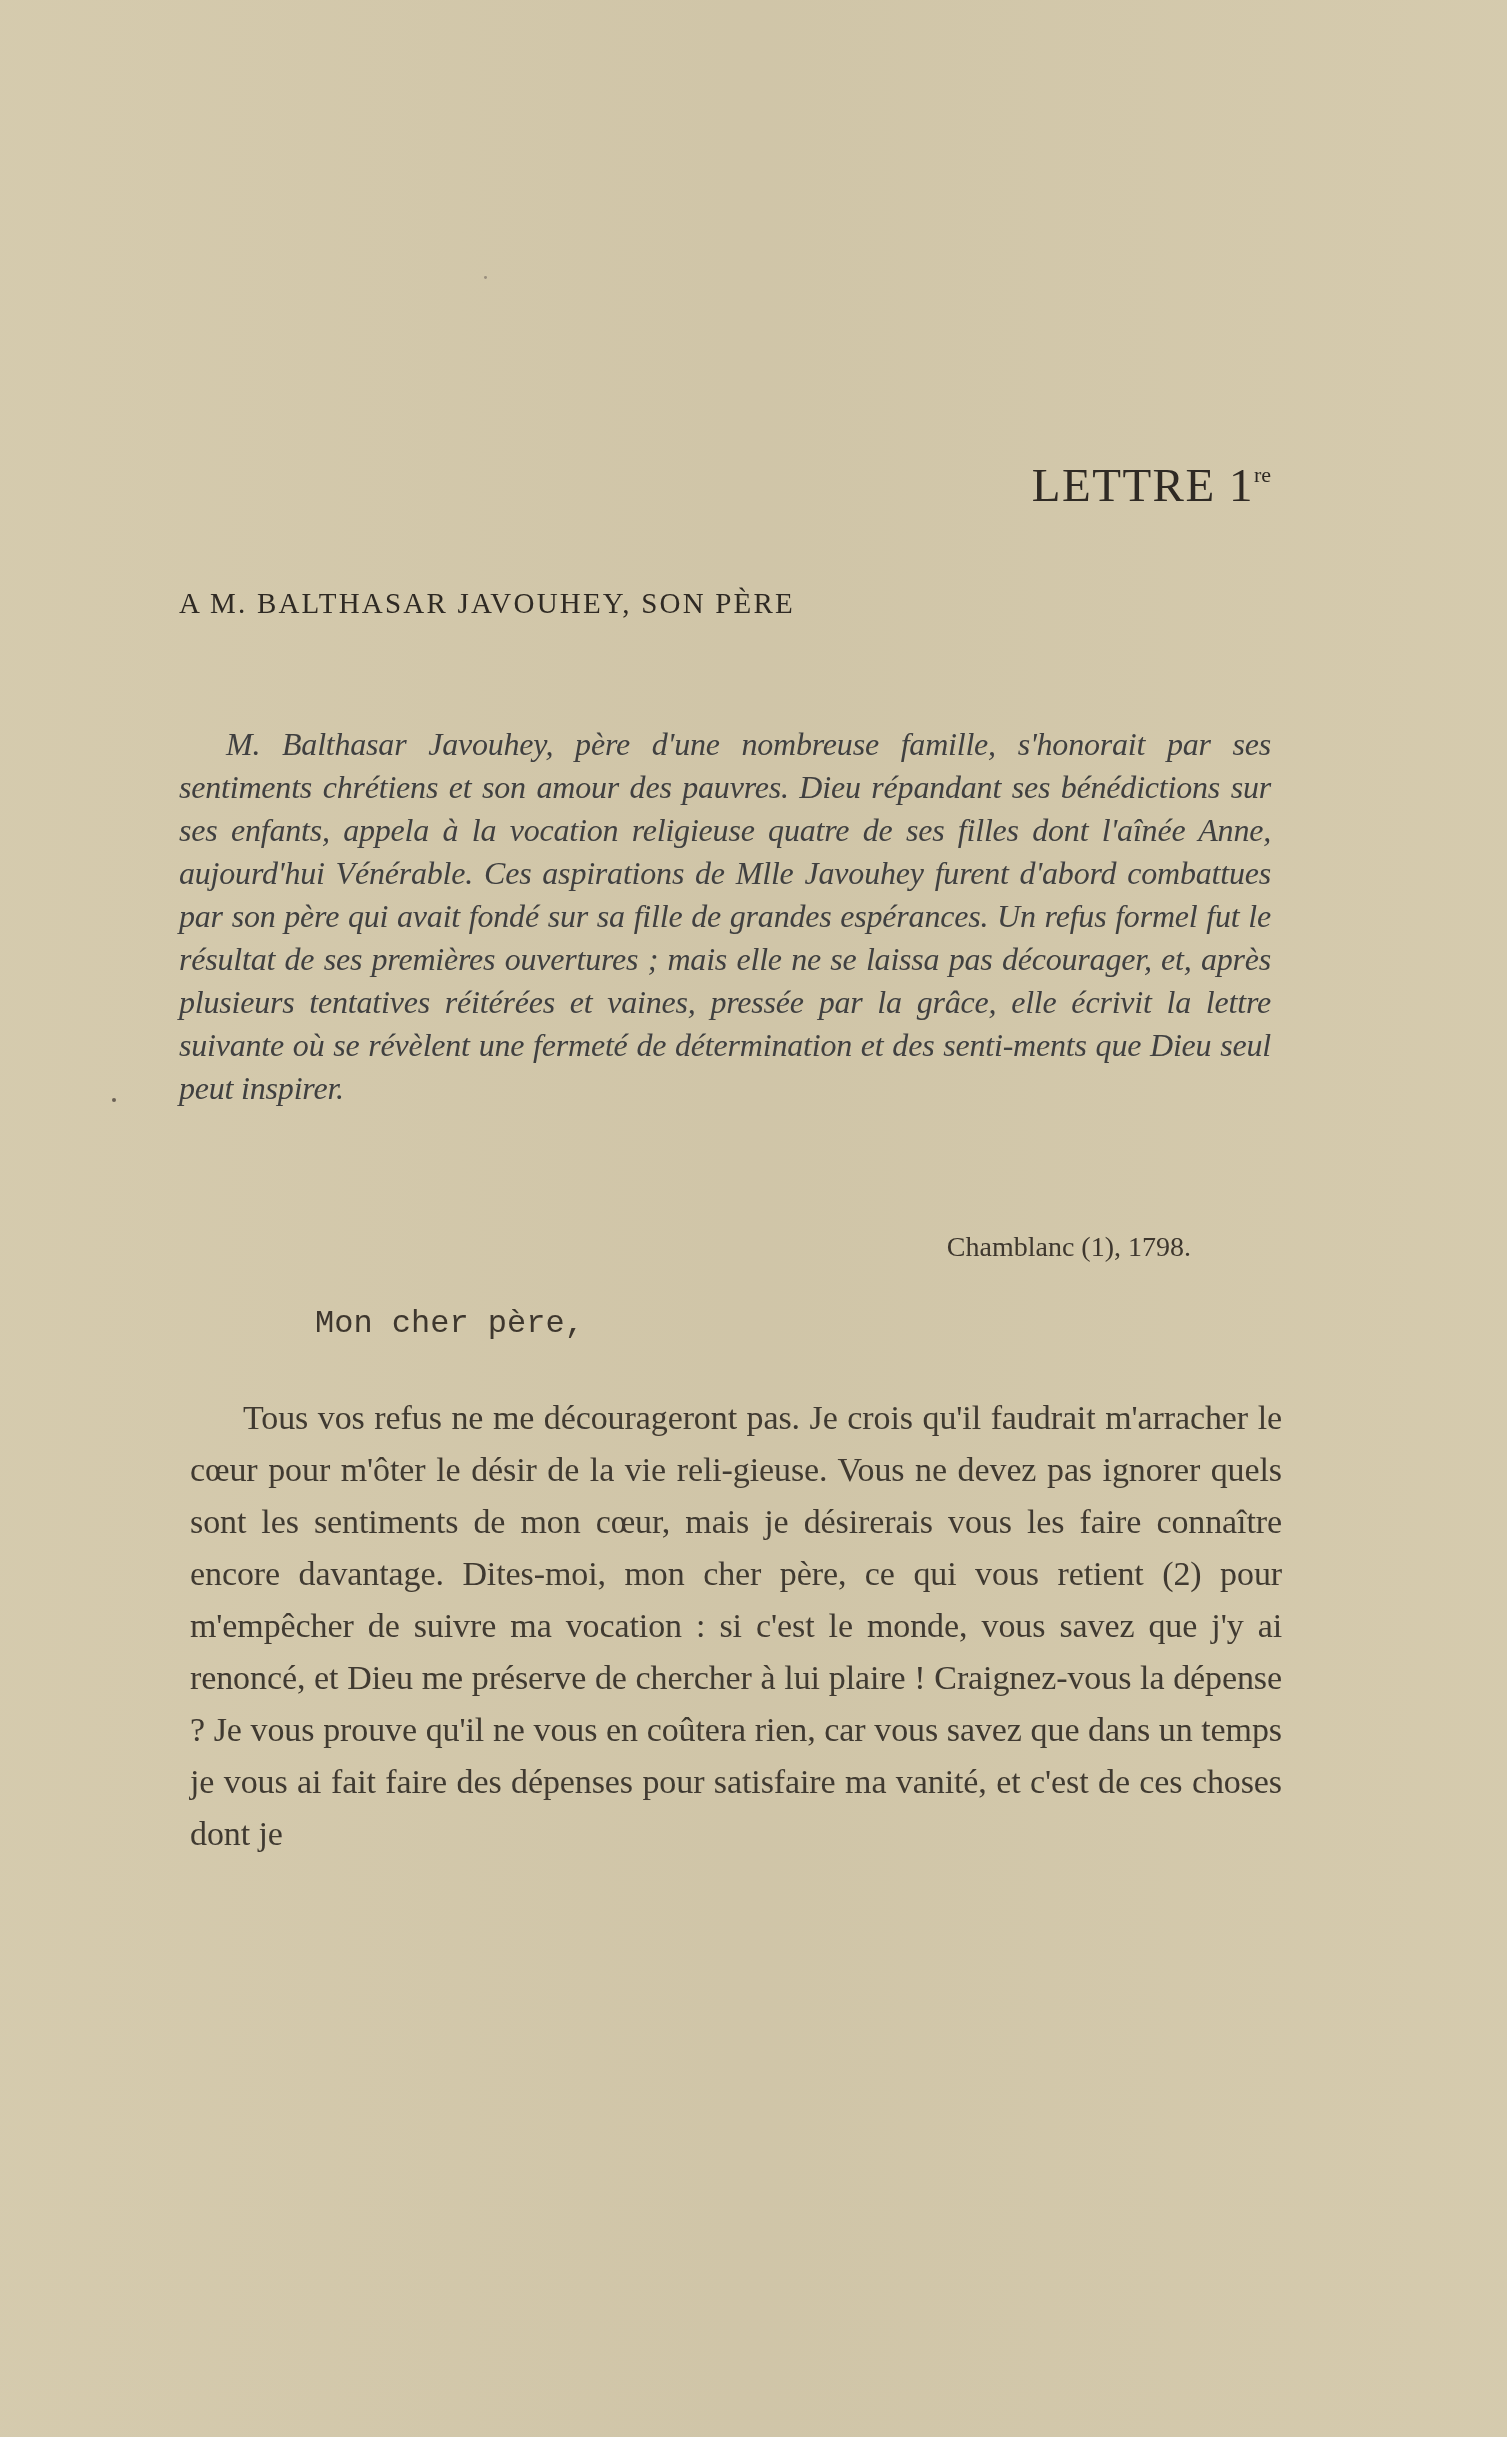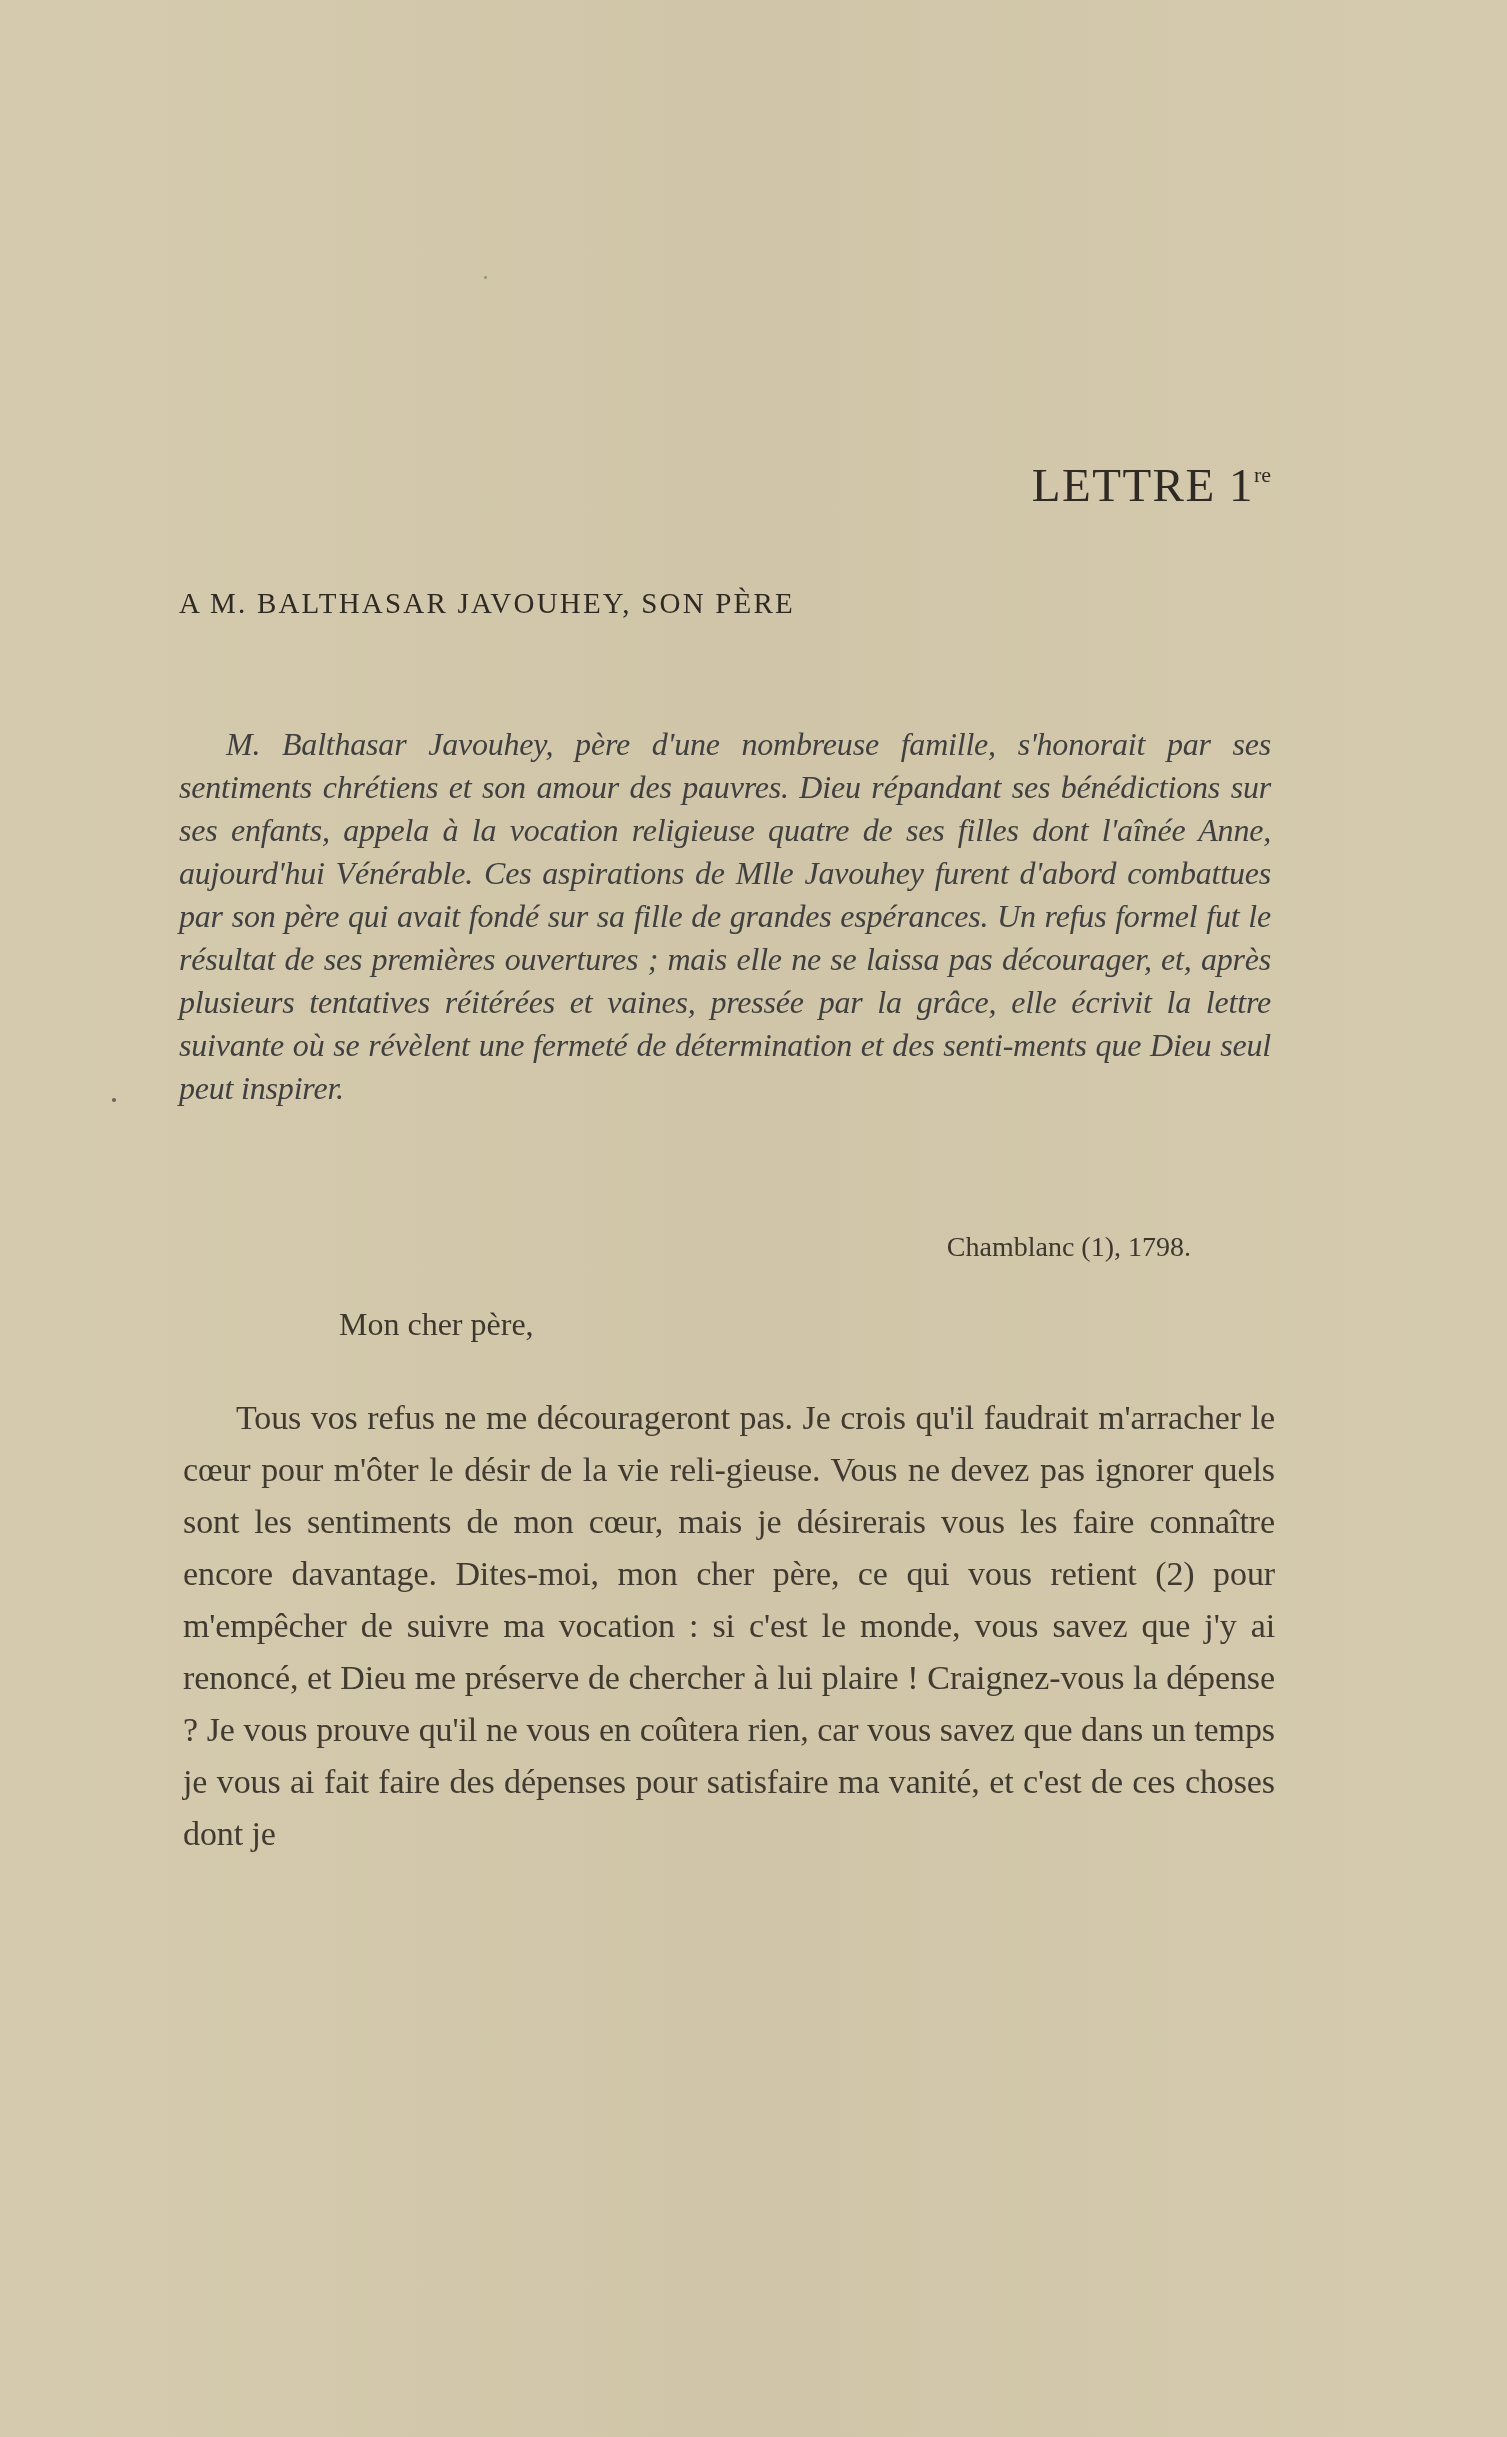--- a/index.html
+++ b/index.html
@@ -67,29 +67,30 @@
       position: absolute;
       top: 1233px;
       right: 80px;
       font-size: 28px;
       line-height: 1;
       color: #3e372e;
     }
     .salutation {
       position: absolute;
       top: 1308px;
-      left: 160px;
+      left: 136px;
       font-size: 32px;
       line-height: 1;
       color: #3e372e;
+      font-family: Liberation Mono, monospace;
     }
     .body-text {
       position: absolute;
       top: 1392px;
-      left: 4px;
+      left: 11px;
       width: 1092px;
       font-size: 34px;
       line-height: 52px;
       text-align: justify;
       text-indent: 53px;
       color: #403a31;
       letter-spacing: -0.1px;
     }
     .footnotes {
       position: absolute;

